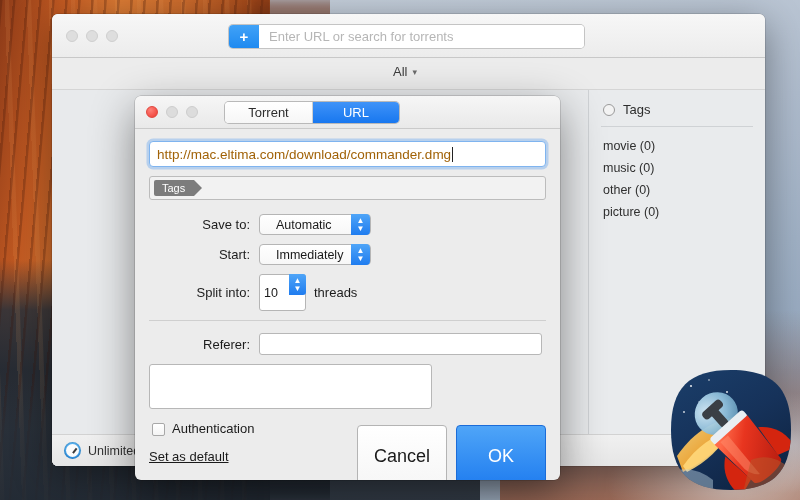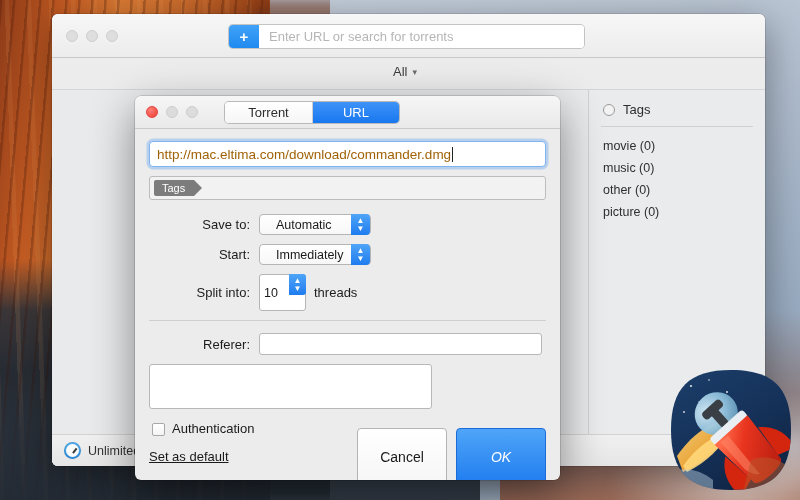--- a/index.html
+++ b/index.html
@@ -459,38 +459,37 @@
     padding: 0 14px;
   }
   .set-default {
     font-size: 13px;
     color: #1a1a1a;
     text-decoration: underline;
     cursor: default;
   }
   .footer-spacer { flex: 1; }
   .btn {
-    font-size: 14px;
+    font-size: 18px;
     border-radius: 4px;
     padding: 20px 0;
     width: 90px;
     text-align: center;
     cursor: default;
   }
   .btn-cancel {
     background: linear-gradient(180deg, #ffffff 0%, #f6f6f6 100%);
     border: 1px solid #b4b4b4;
     color: #1a1a1a;
     margin-right: 9px;
   }
   .btn-ok {
     background: linear-gradient(180deg, #4fa5f8 0%, #1f7cef 100%);
     border: 1px solid #1b6cd8;
     color: #fff;
-    font-style: italic;
   }
 
   
   #rocket-icon {
     position: absolute;
     right: 7px; bottom: 8px;
     width: 124px; height: 124px;
   }
 </style>
 </head>

